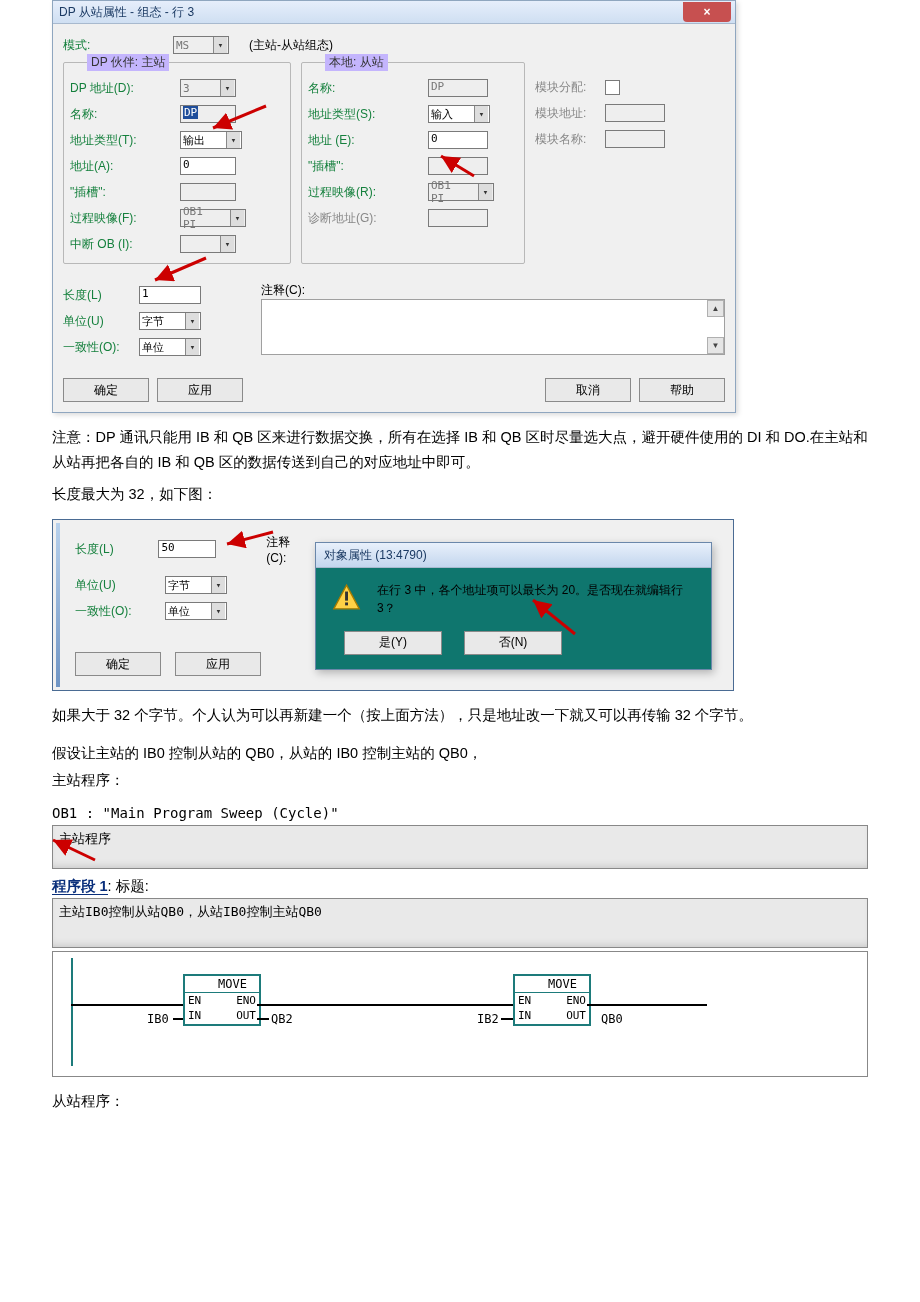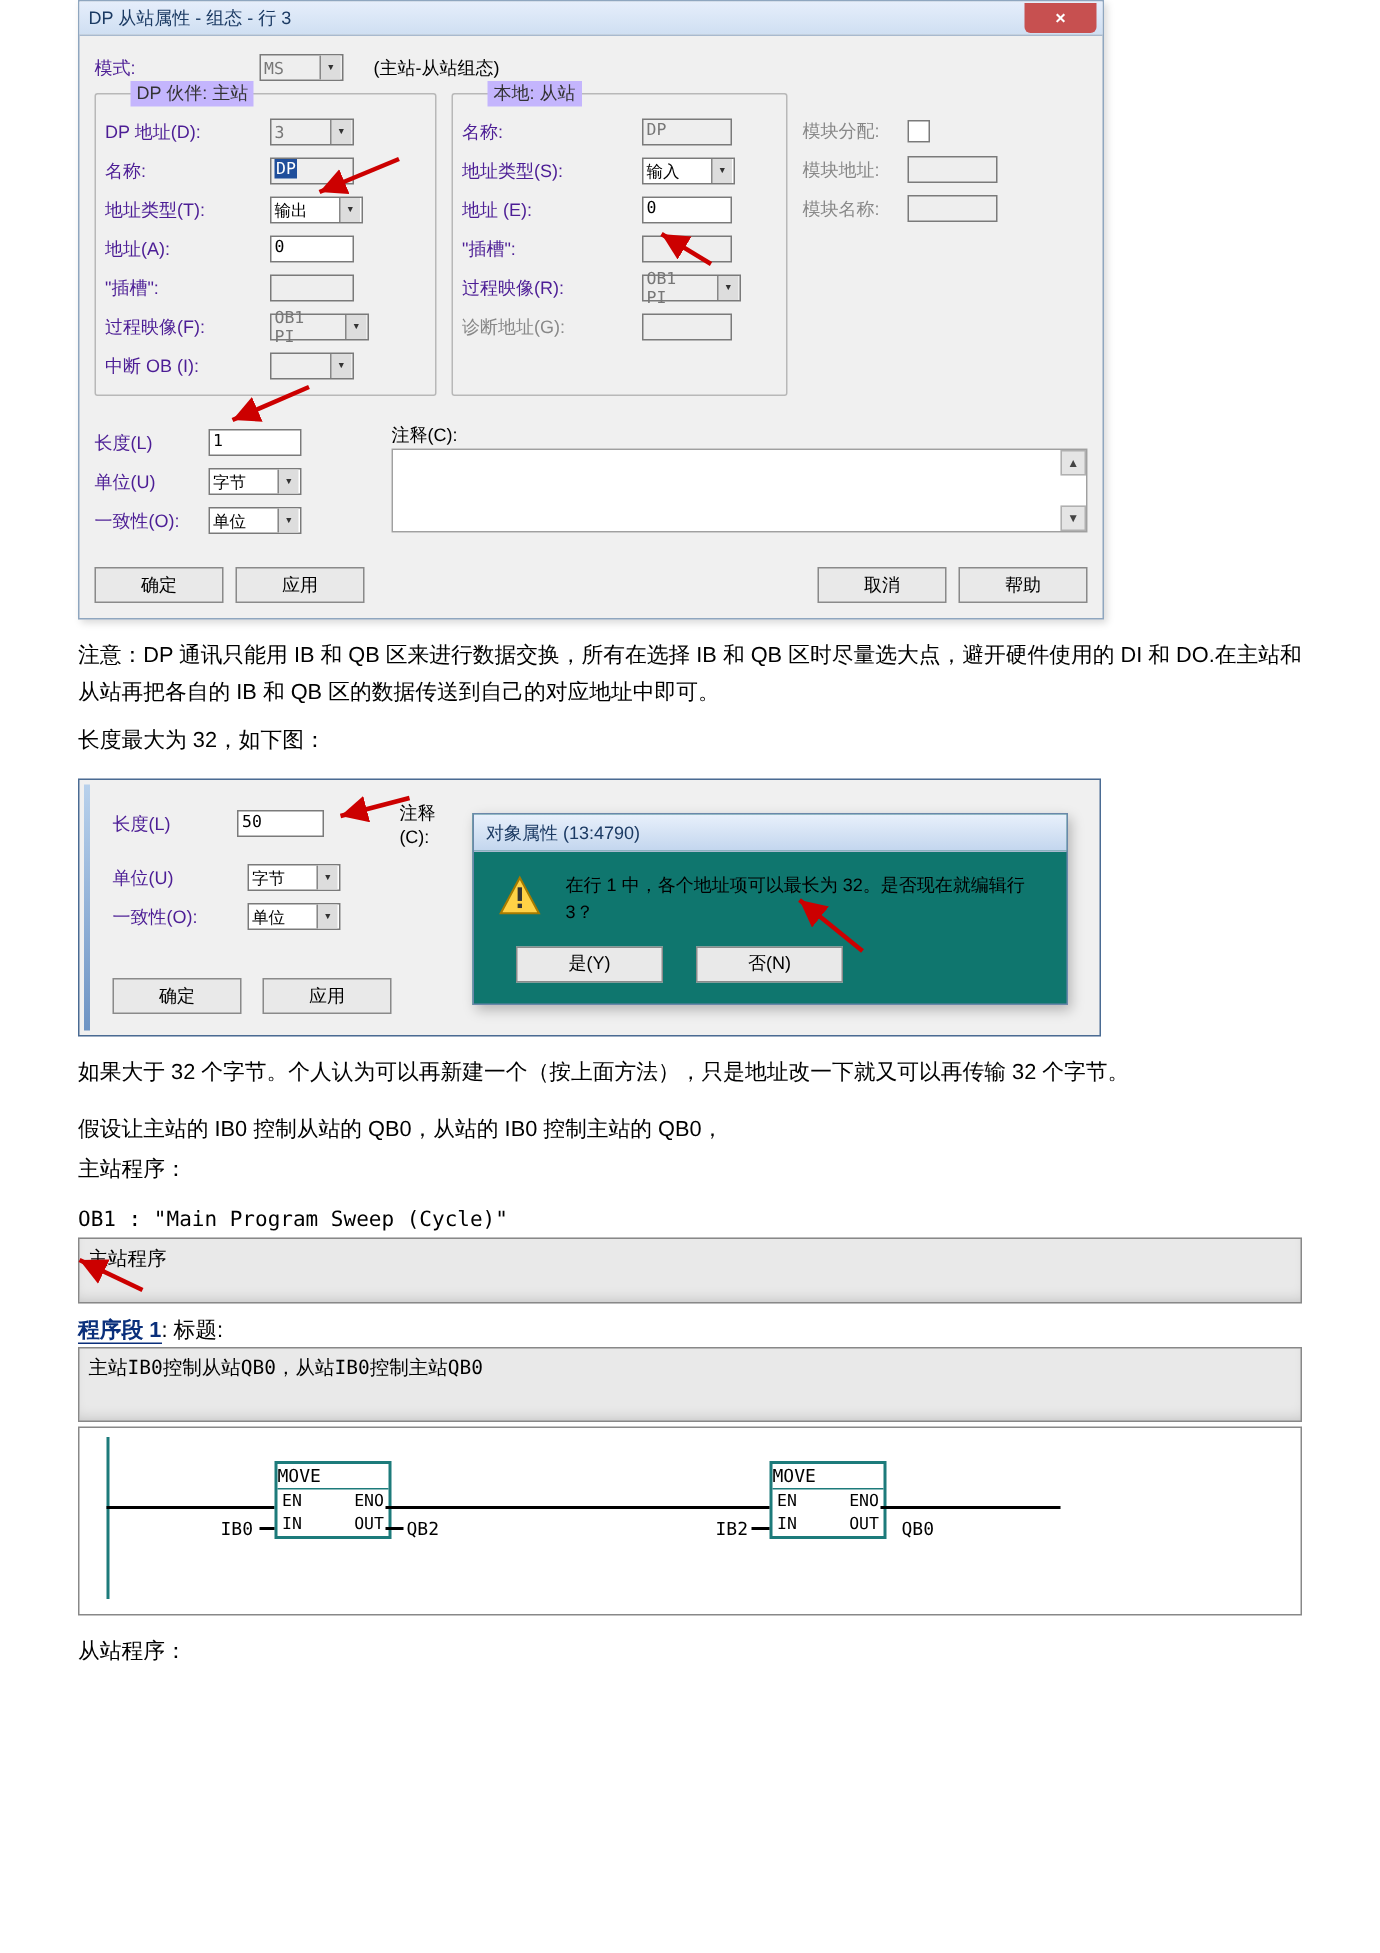--- a/index.html
+++ b/index.html
@@ -41,21 +41,21 @@
     display: flex;
     align-items: center;
     justify-content: center;
     border-radius: 0 0 4px 4px;
     margin-right: 4px;
     font-family: sans-serif;
     font-weight: bold;
   }
   .dlg-content { padding: 8px 10px 10px 10px; }
   .row { display: flex; align-items: center; height: 26px; }
-  .lbl { width: 110px; color: #4c1d95; }
+  .lbl { width: 110px; color: #15803d; }
   .grp {
     border: 1px solid #b8b8b8;
     border-radius: 2px;
     margin-top: 4px;
     padding: 4px 6px 6px 6px;
     position: relative;
   }
   .grp-legend {
     position: absolute;
     top: -9px;
@@ -228,21 +228,21 @@
   .rung.r1 { width: 298px; }
   .move-box {
     position:absolute;
     width:74px;
     height:48px;
     border:2px solid #1d7b7b;
     top:22px;
     font-size:12px;
     background:#fff;
   }
-  .move-box .mb-title2 { text-align:left; border-bottom:1px solid #1d7b7b; font-size:12px; padding:1px 0;}
+  .move-box .mb-title2 { text-align:right; border-bottom:1px solid #1d7b7b; font-size:12px; padding:1px 12px;}
   .move-box .port { position:absolute; font-size:11px;}
   .mb1 { left:130px; }
   .mb2 { left:460px; }
   .io-lbl { position:absolute; font-size:12px; }
   .wire-out {
     position:absolute; top:52px; height:2px; background:#000;
   }
 </style>
 </head>
 <body>
@@ -467,21 +467,21 @@
       <div class="mb-title">对象属性 (13:4790)</div>
       <div class="mb-body">
         <div class="warn-icon">
           <svg viewBox="0 0 32 32">
               <polygon points="16,3 30,29 2,29" fill="#ffd246" stroke="#a67b00" stroke-width="1.5"></polygon>
               <rect x="14.4" y="10" width="3.2" height="10" fill="#333"></rect>
               <rect x="14.4" y="22" width="3.2" height="3.2" fill="#333"></rect>
             </svg>
         </div>
         <div style="position:relative;">
-          <div class="mb-text">在行 1 中，各个地址项可以最长为 32。是否现在就编辑行 3？</div>
+          <div class="mb-text">在行 3 中，各个地址项可以最长为 20。是否现在就编辑行 3？</div>
           <div class="arrow" style="left:150px; top:14px; width:60px; height:40px;">
             <svg>
                 <defs>
                   <marker id="ah5" markerWidth="8" markerHeight="8" refX="6" refY="3" orient="auto">
                     <path d="M0,0 L6,3 L0,6 Z" fill="#c00"></path>
                   </marker>
                 </defs>
             <line x1="48" y1="38" x2="6" y2="4" stroke="#c00" stroke-width="3" marker-end="url(#ah5)"></line>
               </svg>
           </div>

